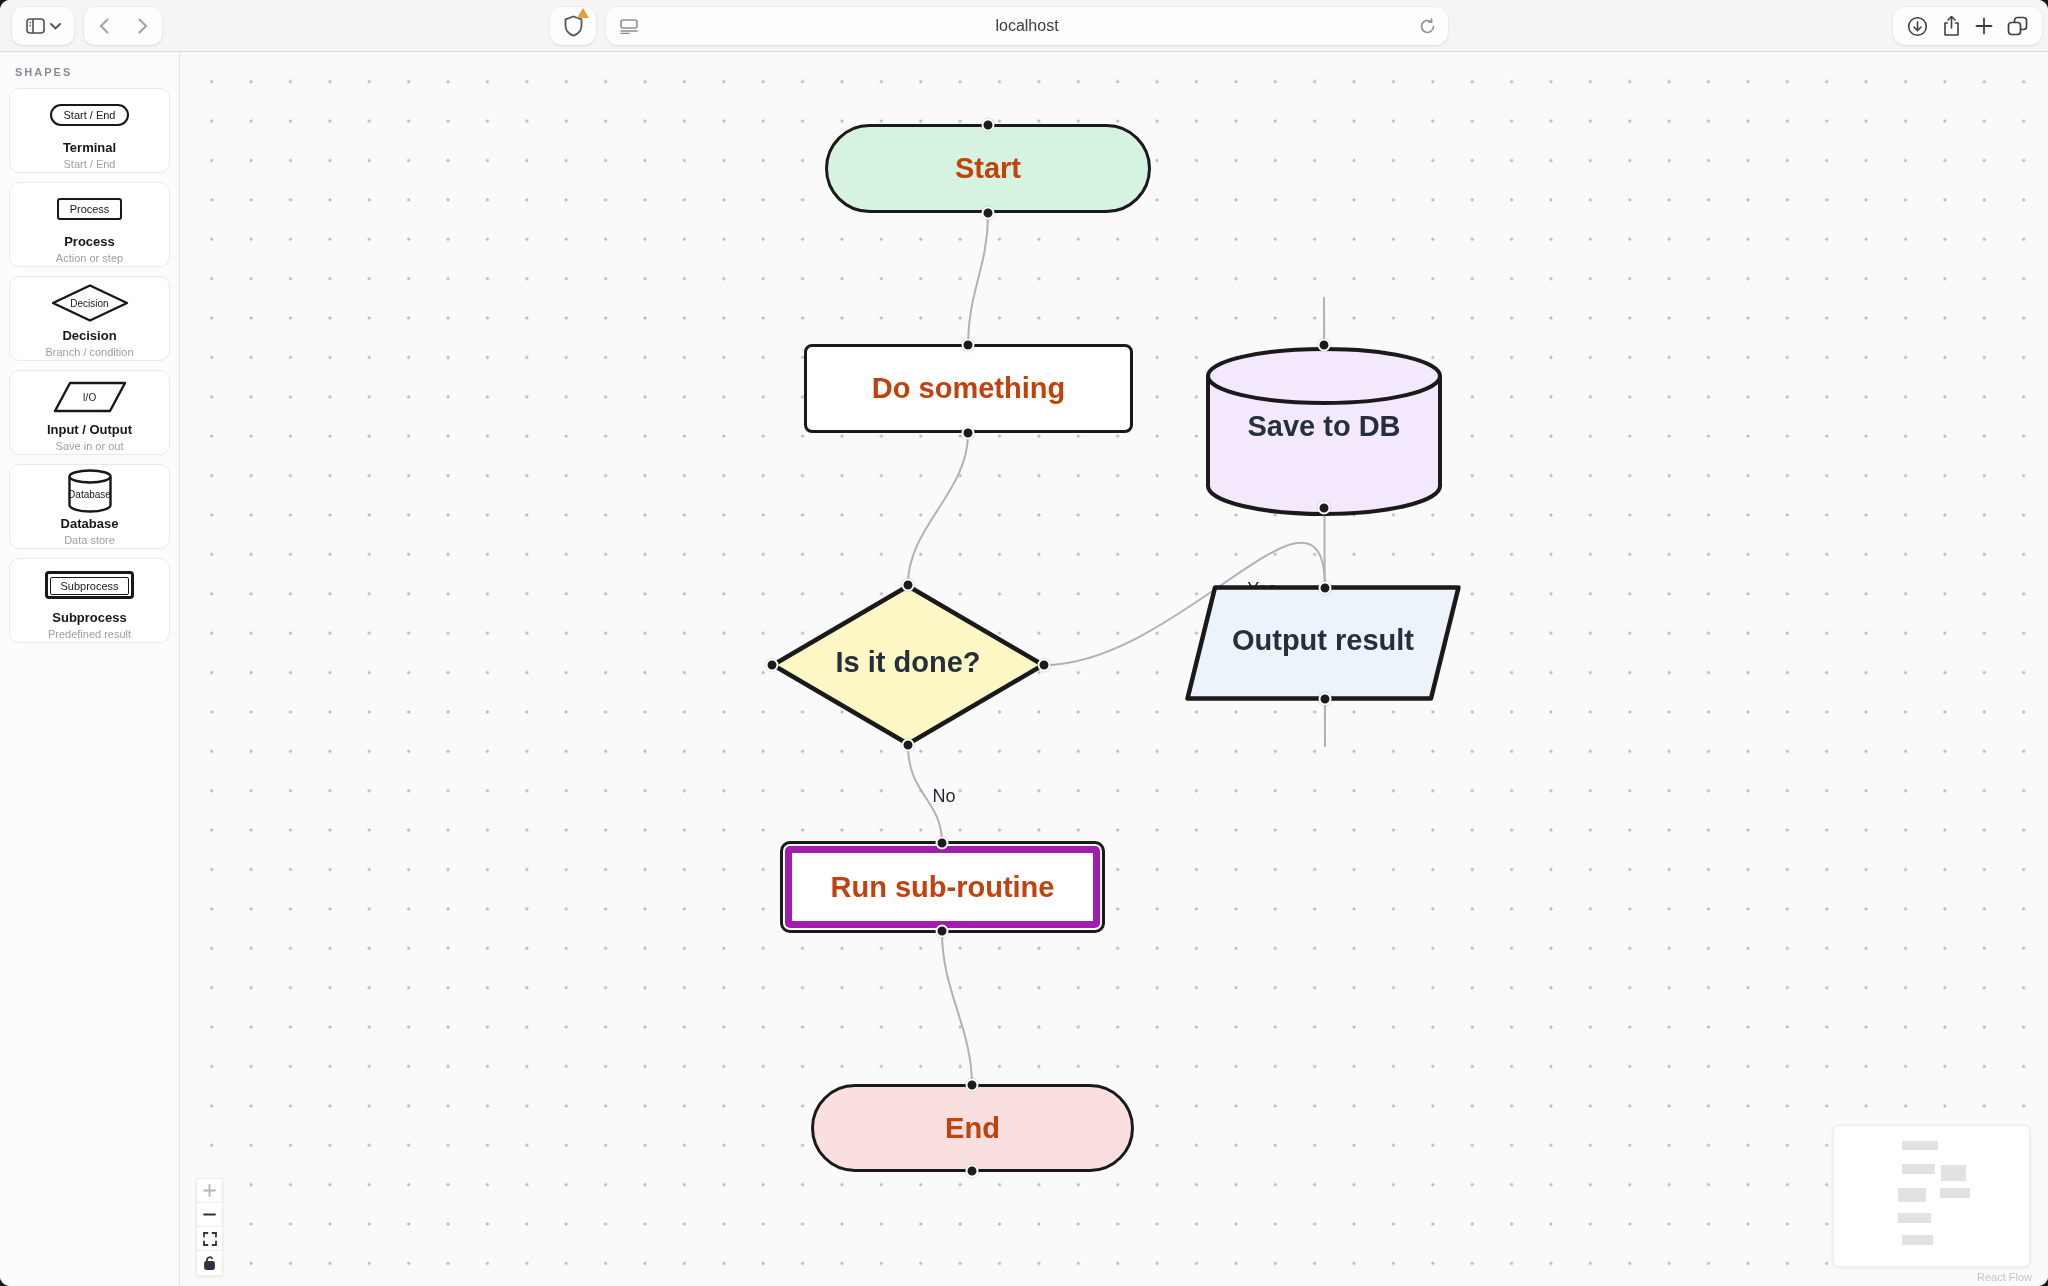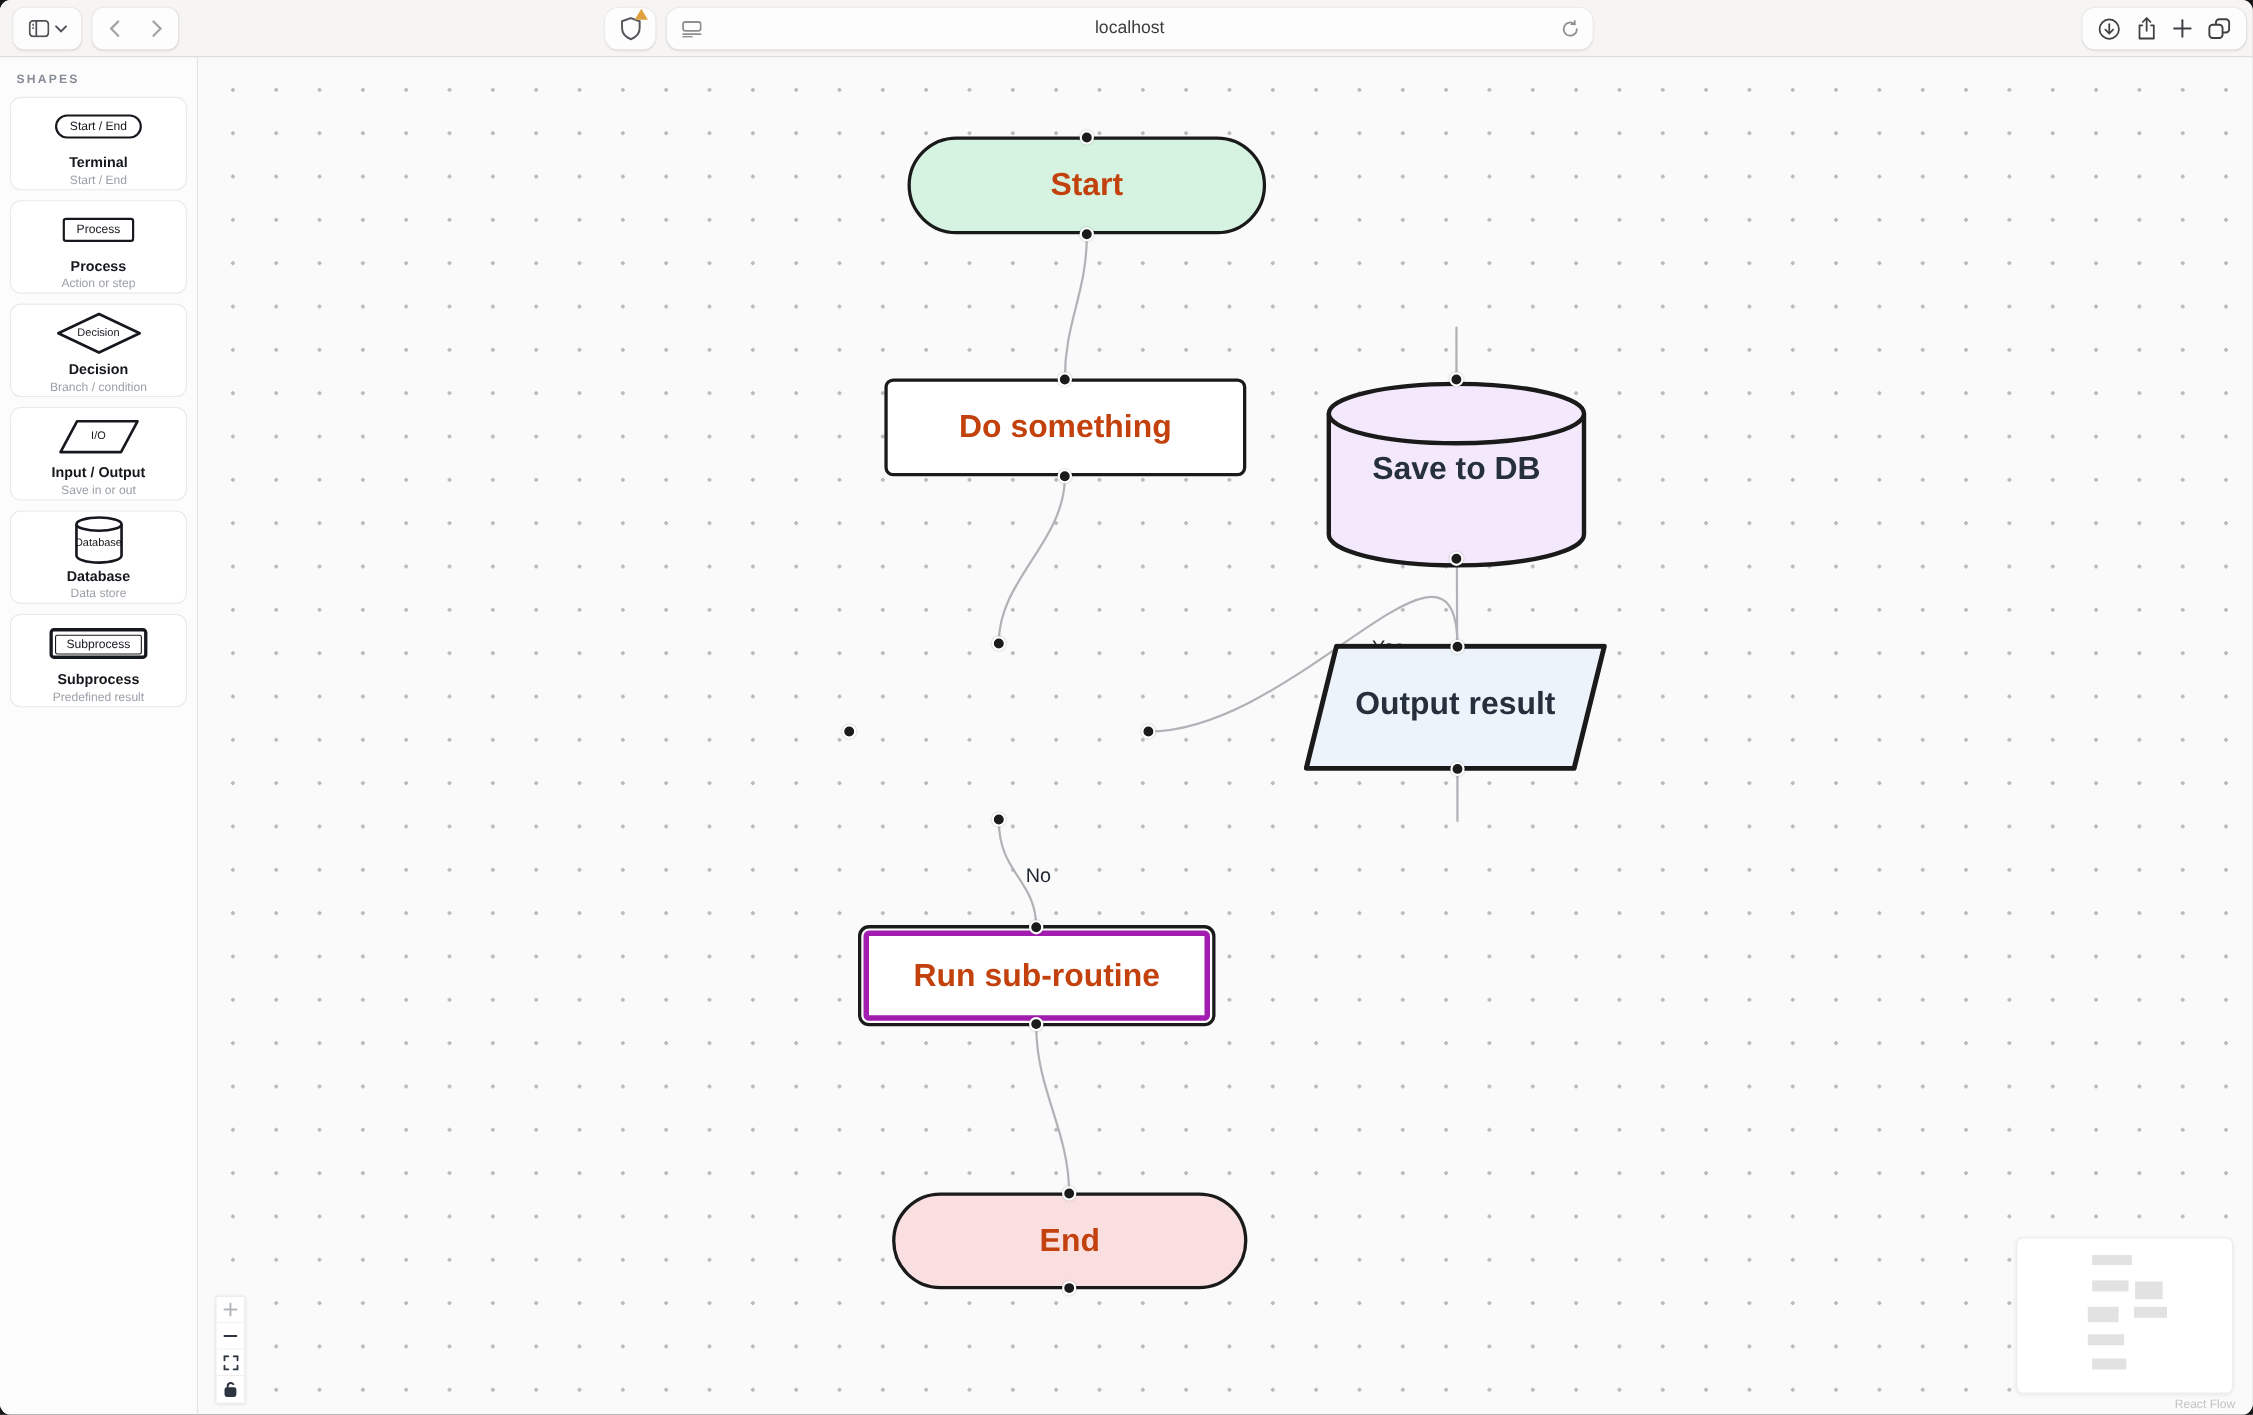--- a/index.html
+++ b/index.html
@@ -57,21 +57,21 @@
   .node { position:absolute; z-index:3; display:flex; align-items:center; justify-content:center;
           font-size:29px; font-weight:600; color:#c2410c; cursor:grab; }
   .n-start { left:645px; top:72px; width:326px; height:89px; background:#d5f3e0;
              border:3.5px solid #1a1a1a; border-radius:46px; }
   .n-proc  { left:624px; top:292px; width:329px; height:89px; background:#ffffff;
              border:3.5px solid #1a1a1a; border-radius:8px; }
   .n-end   { left:631px; top:1032px; width:323px; height:88px; background:#fadfe1;
              border:3.5px solid #1a1a1a; border-radius:46px; }
   .n-sub-outer { left:600px; top:789px; width:325px; height:92px; border:3.5px solid #1a1a1a;
                  border-radius:10px; background:#fff; padding:2px; }
-  .n-sub-inner { width:100%; height:100%; border:5px solid #a21caf; border-radius:5px;
+  .n-sub-inner { width:100%; height:100%; border:7px solid #a21caf; border-radius:5px;
                  display:flex; align-items:center; justify-content:center; background:#fff; }
   .n-svg { position:absolute; z-index:3; cursor:grab; }
   .n-dec { left:590px; top:531px; width:276px; height:164px; }
   .n-io  { left:1005px; top:533px; width:276px; height:108px; }
   .n-db  { left:1025px; top:293px; width:238px; height:172px; }
   .svg-label { position:absolute; left:0; right:0; text-align:center; font-size:29px; font-weight:600; color:#26303c; }
   .handle { position:absolute; z-index:4; width:13px; height:13px; background:#1b1b1b; border:2px solid #fff;
             border-radius:50%; transform:translate(-50%,-50%); box-shadow:0 0 2px rgba(0,0,0,.25); }
 
   
@@ -267,20 +267,26 @@
     </div>
 
     <div class="n-svg n-db">
       <svg class="ic" width="238" height="172" viewBox="0 0 238 172">
         <path d="M3 31 V141 A116 28 0 0 0 235 141 V31" fill="#f4e9fc" stroke="#1a1a1a" stroke-width="4"></path>
         <ellipse cx="119" cy="31" rx="116" ry="27" fill="#f4e9fc" stroke="#1a1a1a" stroke-width="4"></ellipse>
       </svg>
       <div class="svg-label" style="top:65px;">Save to DB</div>
     </div>
 
+    <div class="n-svg n-dec">
+      <svg class="ic" width="276" height="164" viewBox="0 0 276 164">
+        <polygon points="138,3 273,82 138,161 3,82" fill="#fdf7c5" stroke="#1a1a1a" stroke-width="4.5" stroke-linejoin="round"></polygon>
+      </svg>
+      <div class="svg-label" style="top:63px;">Is it done?</div>
+    </div>
 
     <div class="n-svg n-io">
       <svg class="ic" width="276" height="116" viewBox="0 0 276 116">
         <polygon points="30,2.5 273.5,2.5 246,113.5 2.5,113.5" fill="#edf3fb" stroke="#1a1a1a" stroke-width="4.5" stroke-linejoin="round"></polygon>
       </svg>
       <div class="svg-label" style="top:39px;">Output result</div>
     </div>
 
     <div class="node n-sub-outer">
       <div class="n-sub-inner">

